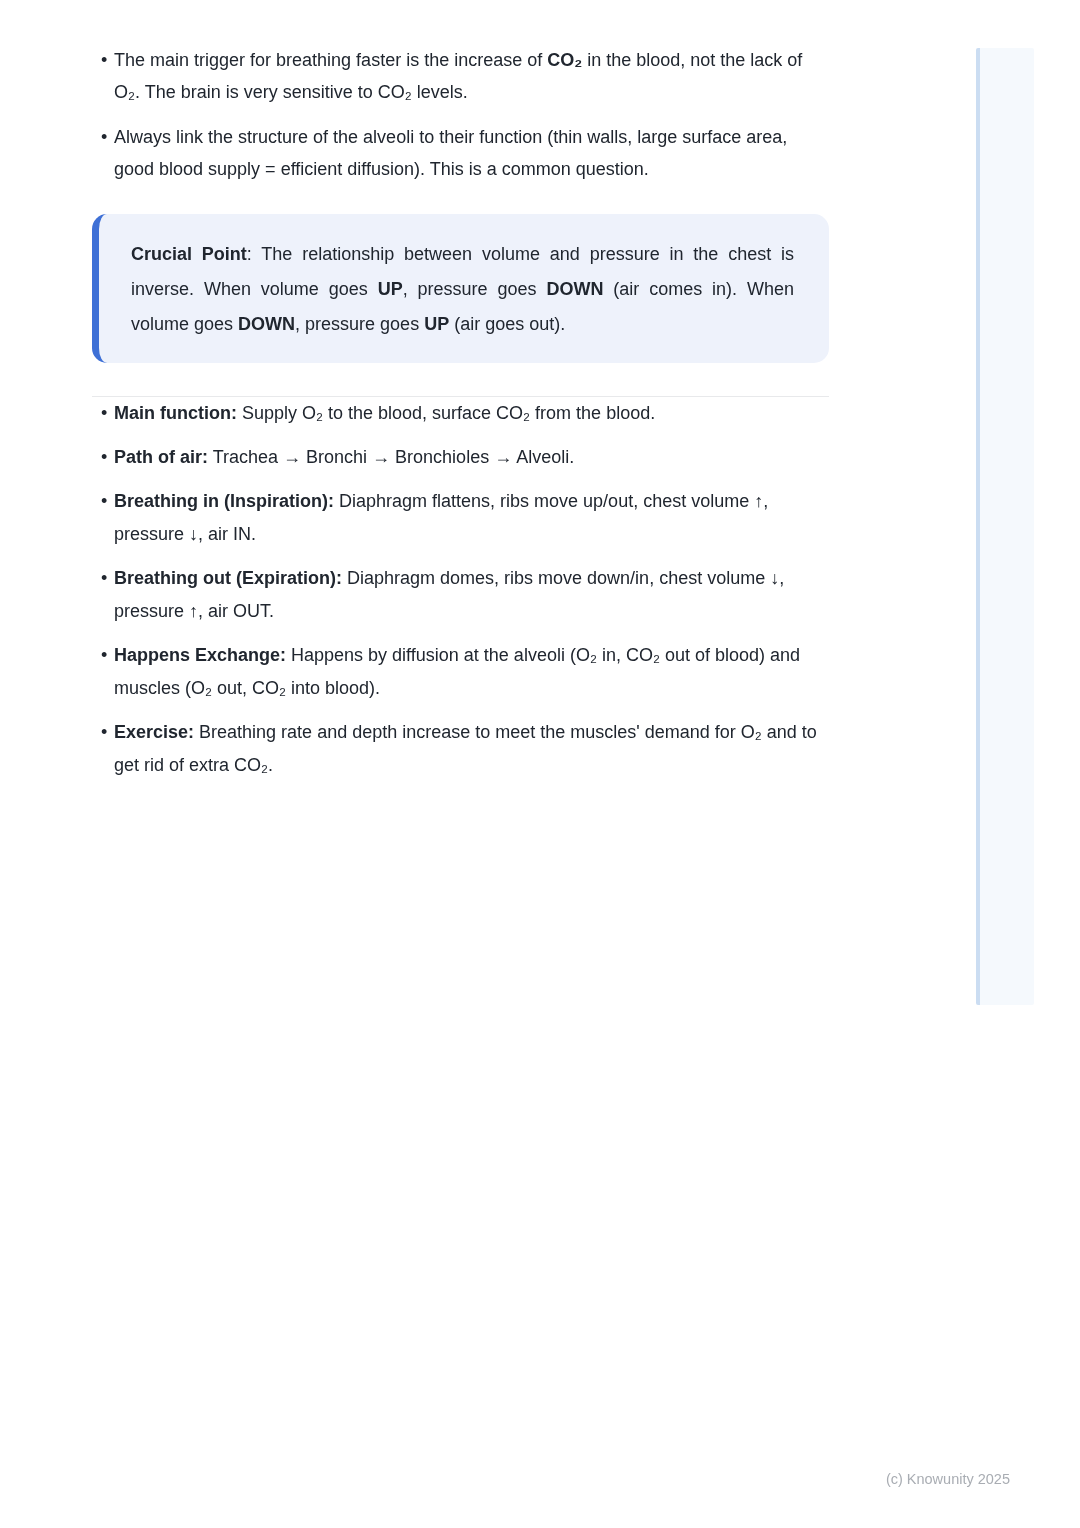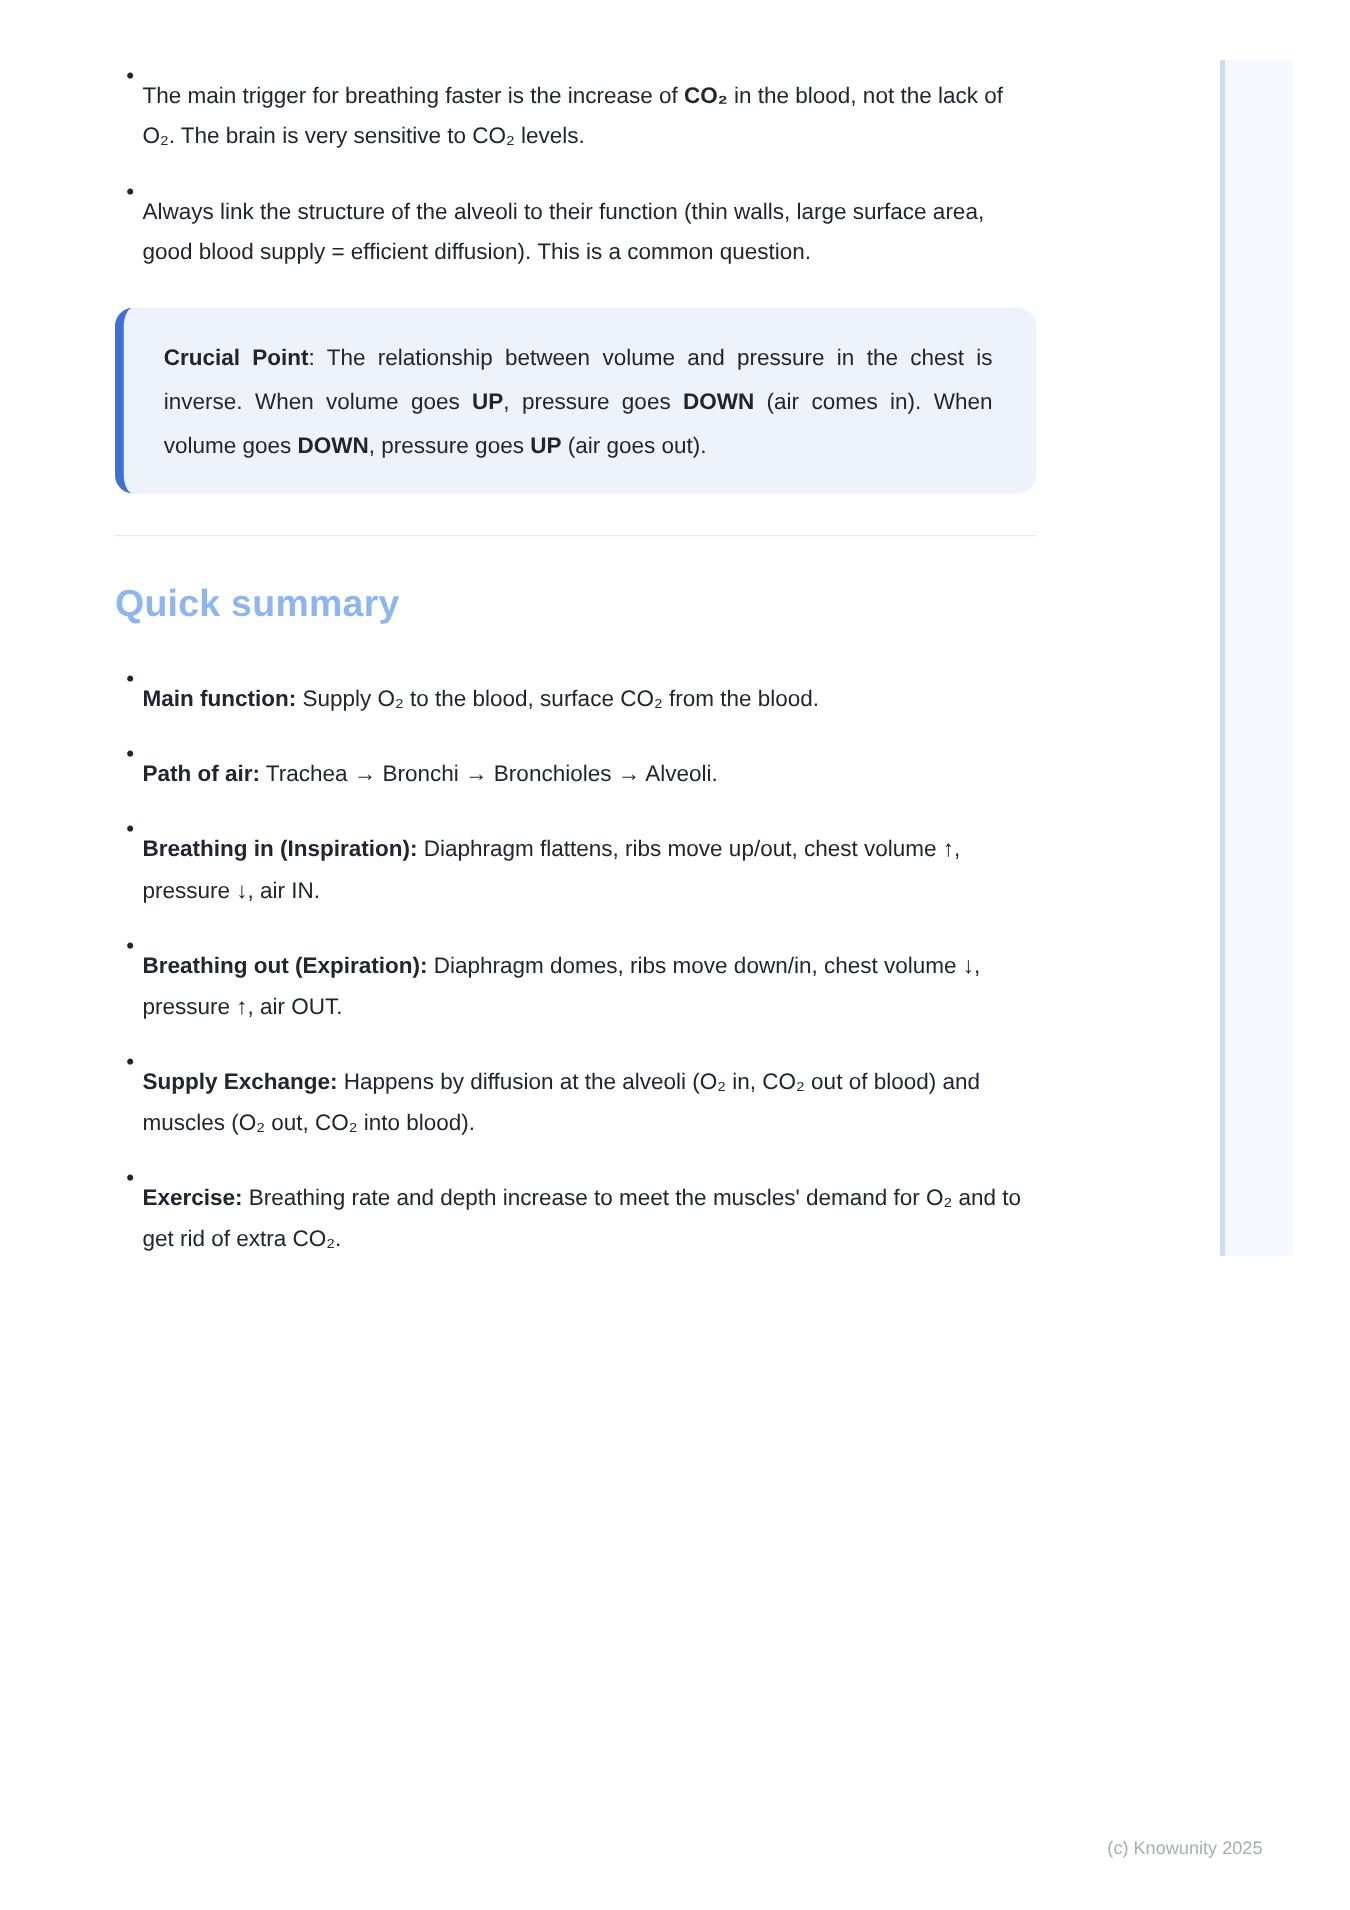--- a/index.html
+++ b/index.html
@@ -26,21 +26,21 @@
   ul.notes-list{list-style:none;margin:0;padding:0;}
   ul.notes-list li{
     display:flex;align-items:flex-start;
     margin:0 0 13px 0;
     font-size:18px;line-height:32px;
   }
   ul.notes-list .marker{
     flex:0 0 22px;padding-left:9px;box-sizing:border-box;
     font-size:18px;line-height:32px;
   }
-  ul.notes-list .litext{flex:1;margin-top:16px;}
+  ul.notes-list .litext{flex:1;}
   ul.sumlist li{line-height:33px;margin-bottom:11px;}
   b,.b{font-weight:700;}
   .callout{
     margin:29px 0 0 0;
     background:var(--callout_bg);
     border-left:7px solid var(--accent);
     border-radius:15px;
     padding:23px 35px 21px 32px;
     box-sizing:border-box;
   }
@@ -88,42 +88,41 @@
       <div class="litext"><span>Always link the structure of the alveoli to their function (thin walls, large surface area, good blood supply = efficient diffusion). This is a common question.</span></div>
     </li>
   </ul>
 
   <aside class="callout">
     <p class="callout-text"><b>Crucial Point</b><span>: The relationship between volume and pressure in the chest is inverse. When volume goes </span><b>UP</b><span>, pressure goes </span><b>DOWN</b><span> (air comes in). When volume goes </span><b>DOWN</b><span>, pressure goes </span><b>UP</b><span> (air goes out).</span></p>
   </aside>
 
   <hr class="divider">
 
-  <h2 class="section-title">Quick summary</h2>
 
   <ul class="notes-list sumlist">
     <li>
       <span class="marker">•</span>
       <div class="litext"><b>Main function:</b><span> Supply O₂ to the blood, surface CO₂ from the blood.</span></div>
     </li>
     <li>
       <span class="marker">•</span>
       <div class="litext"><b>Path of air:</b><span> Trachea → Bronchi → Bronchioles → Alveoli.</span></div>
     </li>
     <li>
       <span class="marker">•</span>
       <div class="litext"><b>Breathing in (Inspiration):</b><span> Diaphragm flattens, ribs move up/out, chest volume ↑, pressure ↓, air IN.</span></div>
     </li>
     <li>
       <span class="marker">•</span>
       <div class="litext"><b>Breathing out (Expiration):</b><span> Diaphragm domes, ribs move down/in, chest volume ↓, pressure ↑, air OUT.</span></div>
     </li>
     <li>
       <span class="marker">•</span>
-      <div class="litext"><b>Supply Exchange:</b><span> Happens by diffusion at the alveoli (O₂ in, CO₂ out of blood) and muscles (O₂ out, CO₂ into blood).</span></div>
+      <div class="litext"><b>Happens Exchange:</b><span> Happens by diffusion at the alveoli (O₂ in, CO₂ out of blood) and muscles (O₂ out, CO₂ into blood).</span></div>
     </li>
     <li>
       <span class="marker">•</span>
       <div class="litext"><b>Exercise:</b><span> Breathing rate and depth increase to meet the muscles' demand for O₂ and to get rid of extra CO₂.</span></div>
     </li>
   </ul>
 
 </main>
 
 <footer class="page-footer">

